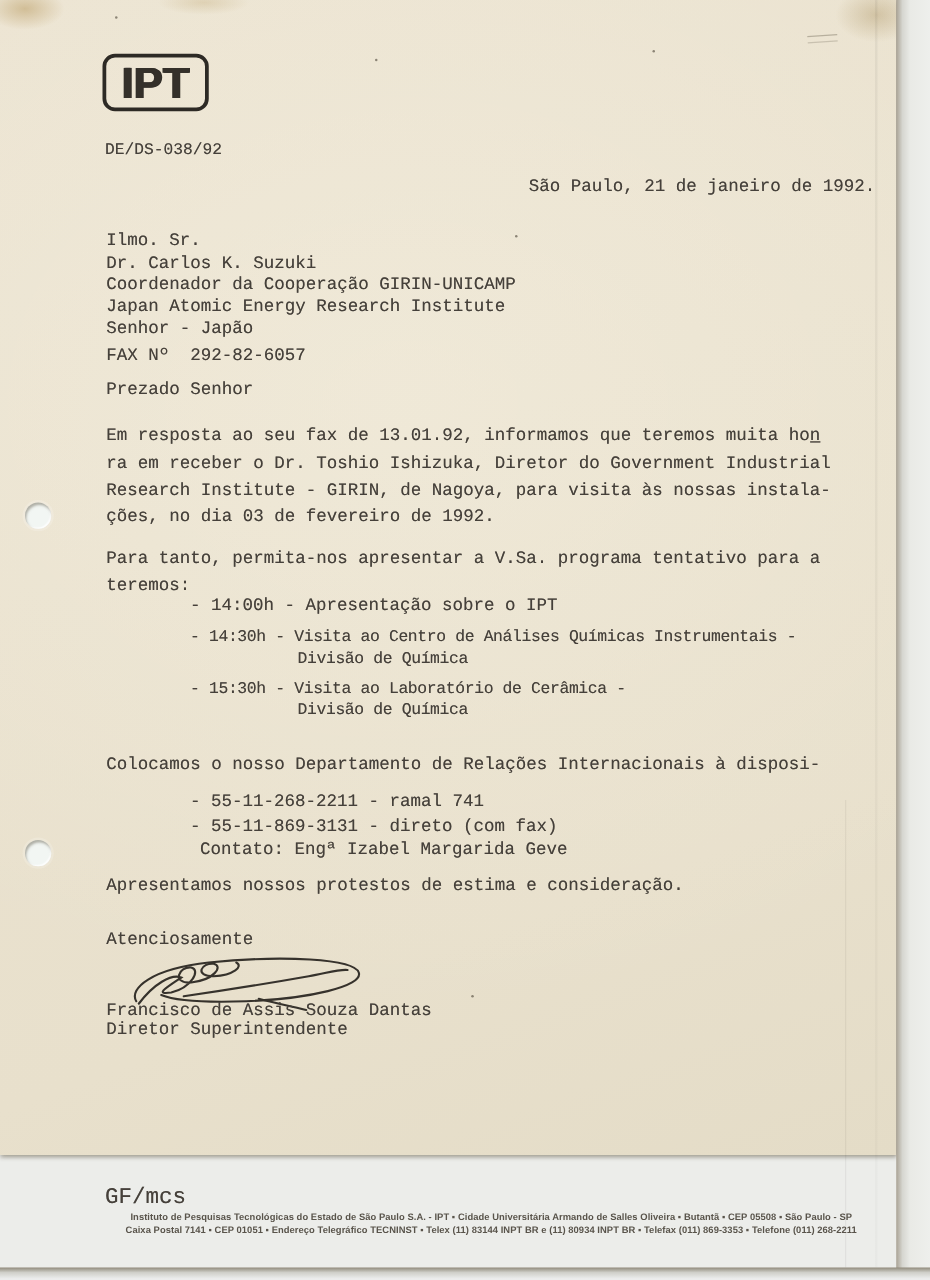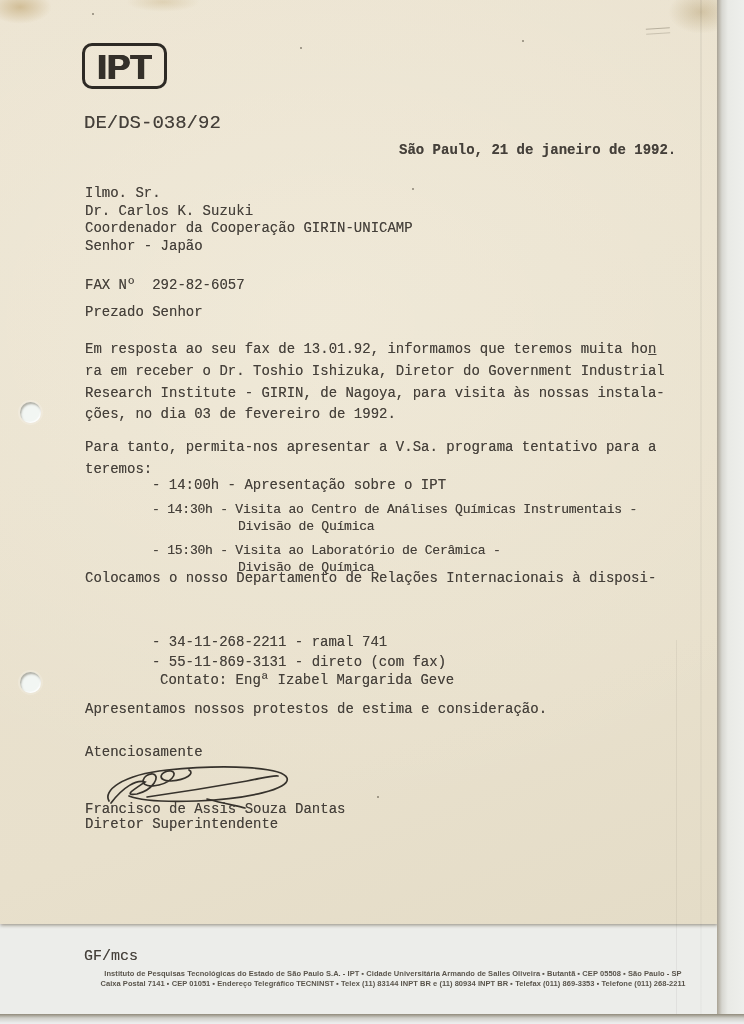--- a/index.html
+++ b/index.html
@@ -31,42 +31,42 @@
   .line{white-space:pre;}
   
   .logo-box{position:absolute;left:82px;top:43px;width:85px;height:46px;
     border:3px solid var(--head-ink);border-radius:10px;
     display:flex;align-items:center;justify-content:center;}
   .logo-text{font-family:"Liberation Sans",sans-serif;font-weight:bold;font-size:35px;
     color:#34302a;letter-spacing:0;line-height:1;
     text-shadow:.7px 0 0 currentColor,-.7px 0 0 currentColor;}
   .org-name{position:absolute;left:80px;top:91px;font-family:"Liberation Sans",sans-serif;
     font-weight:bold;font-size:15.5px;color:var(--head-ink);letter-spacing:.1px;}
-  .ref{left:84px;top:112px;font-size:19px;}
+  .ref{left:84px;top:112px;font-size:13px;}
   
-  .date{left:399px;top:142px;font-weight:bold;}
+  .date{left:423px;top:142px;}
   .recipient{left:85px;top:185px;line-height:17.5px;}
   .fax{left:85px;top:277px;}
   .salutation{left:85px;top:304px;}
   .para{line-height:21.8px;}
   .p1{left:85px;top:339px;}
   .p2{left:85px;top:437px;}
   .schedule{left:152px;top:477px;line-height:17px;}
   .sched-item{margin-bottom:7px;}
   .sched-item .cont{margin-left:86px;}
   .narrow{font-size:13.1px;letter-spacing:-.28px;}
-  .p3{left:85px;top:568px;text-align:right;}
+  .p3{left:85px;top:602px;text-align:right;}
   .phones{left:152px;top:633px;line-height:19.5px;}
   .contact{left:160px;top:672px;}
   .closing{left:85px;top:701px;}
   .valediction{left:85px;top:744px;}
   .signature{position:absolute;left:97px;top:761px;}
   .signer-name{left:85px;top:801px;}
   .signer-title{left:85px;top:816px;}
-  .initials{left:84px;top:948px;font-size:15px;}
+  .initials{left:84px;top:948px;font-size:18px;}
   
   .footer{position:absolute;left:78px;top:969px;width:630px;
     font-family:"Liberation Sans",sans-serif;font-weight:bold;font-size:7.5px;
     line-height:10px;color:var(--foot-ink);letter-spacing:.05px;white-space:nowrap;text-align:center;}
   
   .hole{position:absolute;width:21px;height:21px;border-radius:50%;background:#f2f6f3;
     box-shadow:inset 1px 2px 2px rgba(110,105,90,.5),inset -1px -1px 1px rgba(255,255,255,.85),0 0 0 2px rgba(255,255,255,.18);}
   .hole-top{left:20px;top:402px;}
   .hole-bottom{left:20px;top:672px;}
   .stain{position:absolute;border-radius:50%;pointer-events:none;}
@@ -105,33 +105,33 @@
     <div class="hole hole-top"></div>
     <div class="hole hole-bottom"></div>
 
     <div class="logo-box">
       <span class="logo-text">IPT</span>
     </div>
     <div class="mono ref">DE/DS-038/92</div>
 
     <div class="mono date">São Paulo, 21 de janeiro de 1992.</div>
 
-    <div class="mono recipient"><div class="line">Ilmo. Sr.</div><div class="line">Dr. Carlos K. Suzuki</div><div class="line">Coordenador da Cooperação GIRIN-UNICAMP</div><div class="line">Senhor - Japão</div></div>
+    <div class="mono recipient"><div class="line">Ilmo. Sr.</div><div class="line">Dr. Carlos K. Suzuki</div><div class="line">Coordenador da Cooperação GIRIN-UNICAMP</div><div class="line">Japan Atomic Energy Research Institute</div><div class="line">Senhor - Japão</div></div>
     <div class="mono fax">FAX Nº  292-82-6057</div>
 
     <div class="mono salutation">Prezado Senhor</div>
 
     <div class="mono para p1"><div class="line">Em resposta ao seu fax de 13.01.92, informamos que teremos muita hon̲</div><div class="line">ra em receber o Dr. Toshio Ishizuka, Diretor do Government Industrial</div><div class="line">Research Institute - GIRIN, de Nagoya, para visita às nossas instala-</div><div class="line">ções, no dia 03 de fevereiro de 1992.</div></div>
     <div class="mono para p2"><div class="line">Para tanto, permita-nos apresentar a V.Sa. programa tentativo para a</div><div class="line">teremos:</div></div>
 
     <div class="mono schedule"><div class="sched-item"><div class="line">- 14:00h - Apresentação sobre o IPT</div></div><div class="sched-item"><div class="line narrow">- 14:30h - Visita ao Centro de Análises Químicas Instrumentais -</div><div class="line cont narrow">Divisão de Química</div></div><div class="sched-item"><div class="line narrow">- 15:30h - Visita ao Laboratório de Cerâmica -</div><div class="line cont narrow">Divisão de Química</div></div></div>
 
     <div class="mono para p3"><div class="line">Colocamos o nosso Departamento de Relações Internacionais à disposi-</div></div>
 
-    <div class="mono phones"><div class="line">- 34-11-268-2211 - ramal 741</div><div class="line">- 55-11-869-3131 - direto (com fax)</div></div>
+    <div class="mono phones"><div class="line">- 55-11-268-2211 - ramal 741</div><div class="line">- 55-11-869-3131 - direto (com fax)</div></div>
     <div class="mono contact">Contato: Engª Izabel Margarida Geve</div>
 
     <div class="mono closing">Apresentamos nossos protestos de estima e consideração.</div>
     <div class="mono valediction">Atenciosamente</div>
 
     <svg class="signature" width="200" height="48" viewBox="0 0 200 48">
       <g fill="none" stroke="#36322c" stroke-width="1.7" stroke-linecap="round">
         <path d="M14,42 C26,26 40,18 48,21 C36,29 26,35 40,33 C56,29 64,15 56,13 C46,12 40,26 56,25 C74,23 82,12 74,10 C64,9 58,20 74,20 C90,19 98,12 92,9"></path>
         <path d="M12,40 C6,30 24,14 70,9 C130,3 186,6 190,17 C194,28 150,38 100,40 C70,41 44,40 32,35"></path>
         <path d="M50,36 C78,32 116,26 150,20 C166,17 176,14 181,15"></path>

